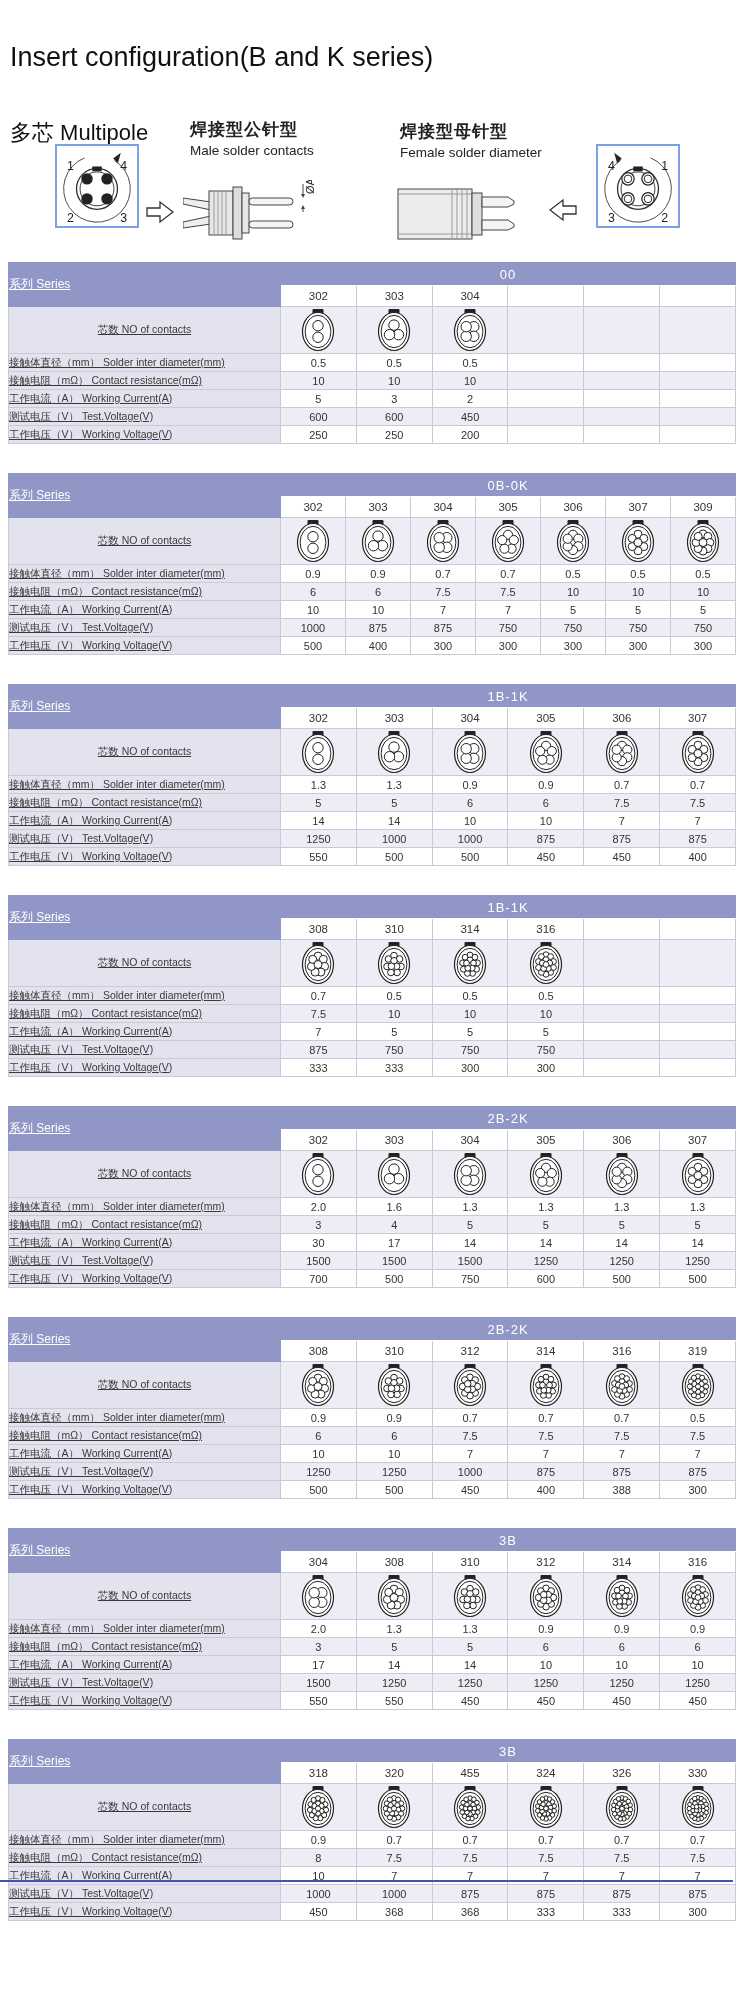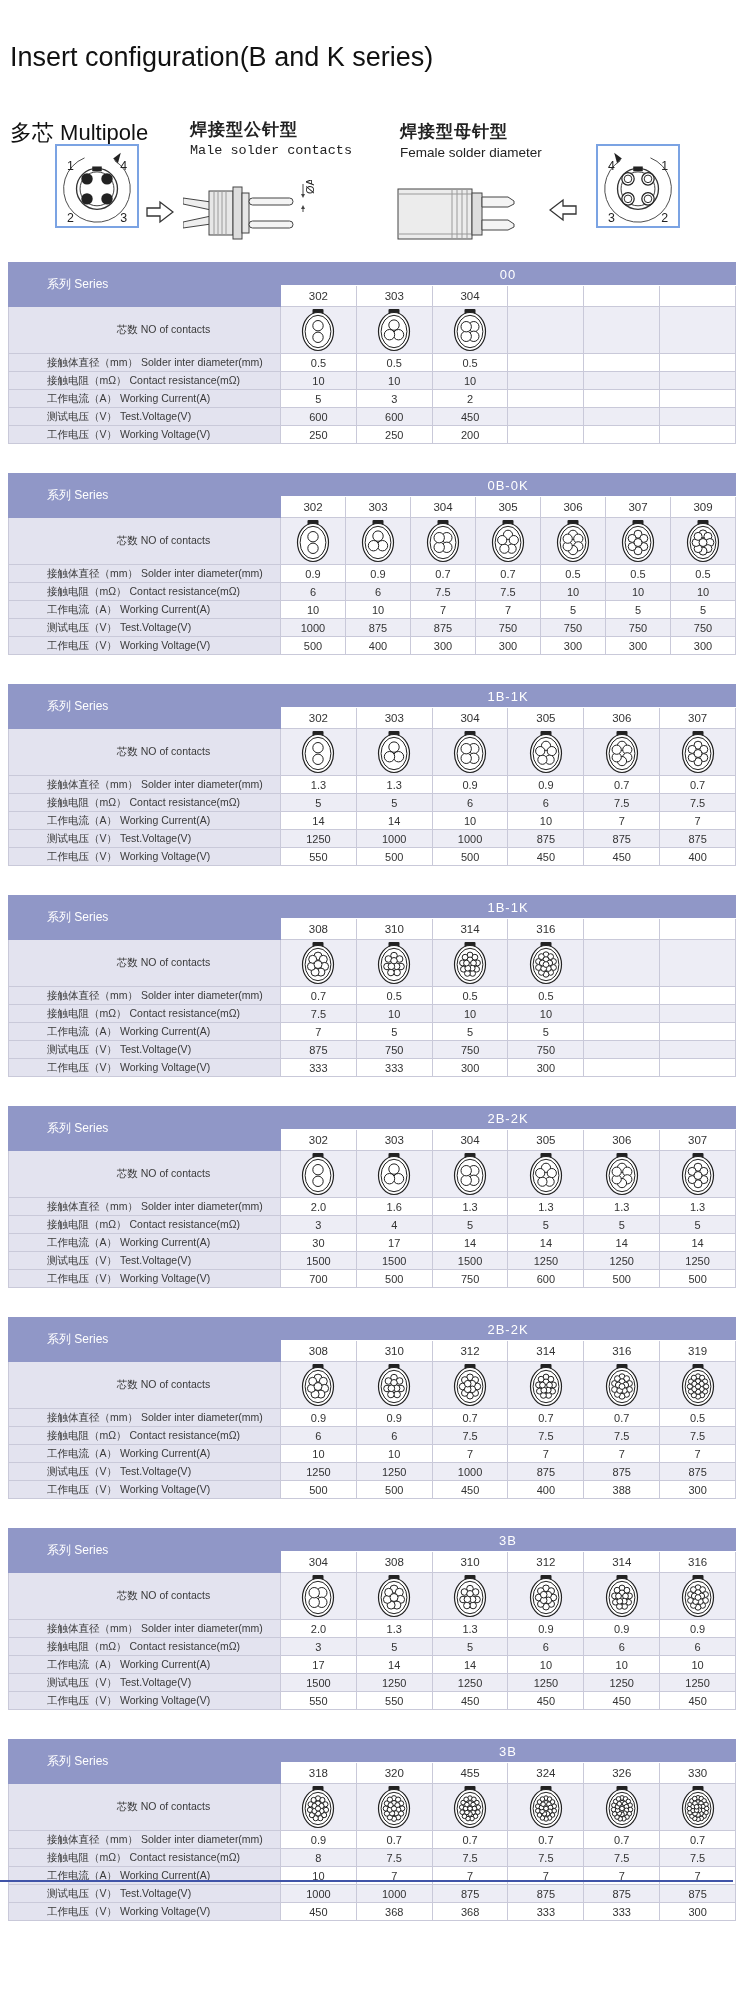--- a/index.html
+++ b/index.html
@@ -12,21 +12,21 @@
 
   .diagrams{position:absolute;left:0;top:118px;width:740px;height:136px;}
   .diagrams > *{position:absolute;}
   .face-box{top:26px;width:84px;height:84px;border:2px solid var(--c-box-border,#7ba3e3);box-sizing:border-box;background:#fff;}
   .dgt .dg-zh{font-size:17px;font-weight:700;color:#222;letter-spacing:1px;}
   .dgt .dg-en{font-size:13.5px;color:#222;margin-top:2px;}
 
   .tables{position:absolute;left:8px;top:262px;width:727px;}
   table.spec{border-collapse:collapse;table-layout:fixed;width:727px;margin:0 0 29px 0;}
   table.spec td{border:1px solid var(--c-border,#c9c9d9);font-size:11px;color:#333;text-align:center;padding:0;height:17px;vertical-align:middle;overflow:hidden;}
-  table.spec td.lbl{text-align:left;padding-left:38px;background:var(--c-label-bg,#e3e3ef);white-space:nowrap;font-size:10.5px;color:#3a3a3a;}
+  table.spec td.lbl{text-align:left;background:var(--c-label-bg,#e3e3ef);white-space:nowrap;font-size:10.5px;color:#3a3a3a;text-decoration:underline;}
   table.spec tr.hd1 td{height:22px;}
   table.spec td.series-lbl{background:var(--c-header,#9097c7);color:#fff;font-size:12px;border-color:var(--c-header,#9097c7);}
   table.spec td.series-name{background:var(--c-header,#9097c7);color:#fff;font-size:13px;letter-spacing:1px;border-color:var(--c-header,#9097c7);border-left:1px solid #fff;border-bottom:1px solid #fff;}
   table.spec tr.hd2 td{height:20px;background:#fff;font-size:11.5px;}
   table.spec tr.contacts td{height:46px;background:var(--c-stripe,#ededf5);text-align:center;}
   table.spec tr.contacts td.lbl{background:var(--c-label-bg,#e3e3ef);}
   table.spec tr.r-stripe td{background:var(--c-stripe,#ededf5);}
   table.spec tr.r-stripe td.lbl{background:var(--c-label-bg,#e3e3ef);}
   table.spec tr.r-white td{background:#fff;}
   table.spec tr.r-white td.lbl{background:var(--c-label-bg,#e3e3ef);}
@@ -59,21 +59,21 @@
           <text x="14" y="25" text-anchor="middle" font-size="13" fill="#222">1</text>
           <text x="70" y="25" text-anchor="middle" font-size="13" fill="#222">4</text>
           <text x="14" y="80" text-anchor="middle" font-size="13" fill="#222">2</text>
           <text x="70" y="80" text-anchor="middle" font-size="13" fill="#222">3</text>
         </svg></div>
 
     <svg style="left:146px;top:82px;" width="28" height="24" viewBox="0 0 28 24">
       <polygon points="1,8 14,8 14,2 27,12 14,22 14,16 1,16" fill="#fff" stroke="#333" stroke-width="1.3"></polygon>
     </svg>
 
-    <div class="dgt" style="left:190px;top:0;font-family:Liberation Mono, monospace;">
+    <div class="dgt" style="left:190px;top:0;">
       <div class="dg-zh">焊接型公针型</div>
       <div class="dg-en">Male solder contacts</div>
     </div>
 
     <svg style="left:183px;top:62px;" width="160" height="62" viewBox="0 0 160 62">
       <polygon points="0,18 28,22 28,30 0,24" fill="#eee" stroke="#444"></polygon>
       <polygon points="0,48 28,44 28,36 0,42" fill="#eee" stroke="#444"></polygon>
       <rect x="26" y="11" width="24" height="44" fill="#e7e7e7" stroke="#444"></rect>
       <path d="M31 11V55 M35 11V55 M39 11V55 M43 11V55" stroke="#9a9a9a" fill="none"></path>
       <rect x="50" y="7" width="9" height="52" fill="#ddd" stroke="#444"></rect>

